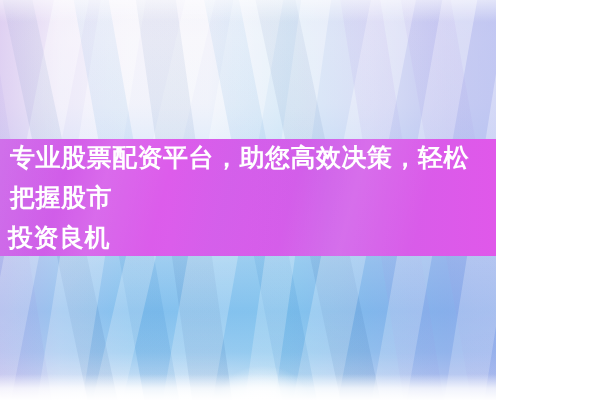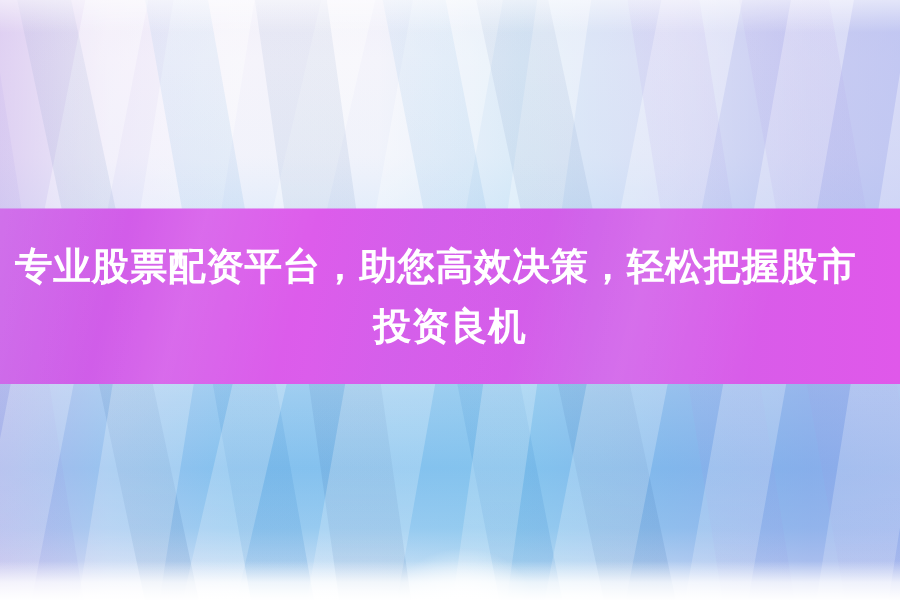--- a/index.html
+++ b/index.html
@@ -6,21 +6,21 @@
     margin: 0;
     padding: 0;
     background: #ffffff;
   }
   body {
     font-family: "DejaVu Sans", "Liberation Sans", sans-serif;
   }
 
   #banner {
     position: relative;
-    width: 600px;
+    width: 496px;
     height: 400px;
     overflow: hidden;
     background: #fdba74;
   }
 
   
   .layer {
     position: absolute;
     inset: 0;
     pointer-events: none;
@@ -121,21 +121,21 @@
     width: 100%;
     color: #ffffff;
     font-weight: bold;
     font-size: 25px;
     line-height: 40px;
     letter-spacing: .5px;
     text-align: center;
     font-family: "DejaVu Sans", "Liberation Sans", sans-serif;
   }
   .headline .l1 { display: block; text-align: left; padding-left: 2px; }
-  .headline .l2 { display: block; text-align: center; }
+  .headline .l2 { display: block; text-align: left; }
 
   
   .bottom-fade {
     position: absolute;
     left: 0; right: 0; bottom: 0;
     height: 26px;
     background: linear-gradient(to bottom, rgba(255,255,255,0) 0%, rgba(255,255,255,.75) 55%, rgba(255,255,255,.98) 100%);
   }
   .bottom-glow {
     position: absolute;

